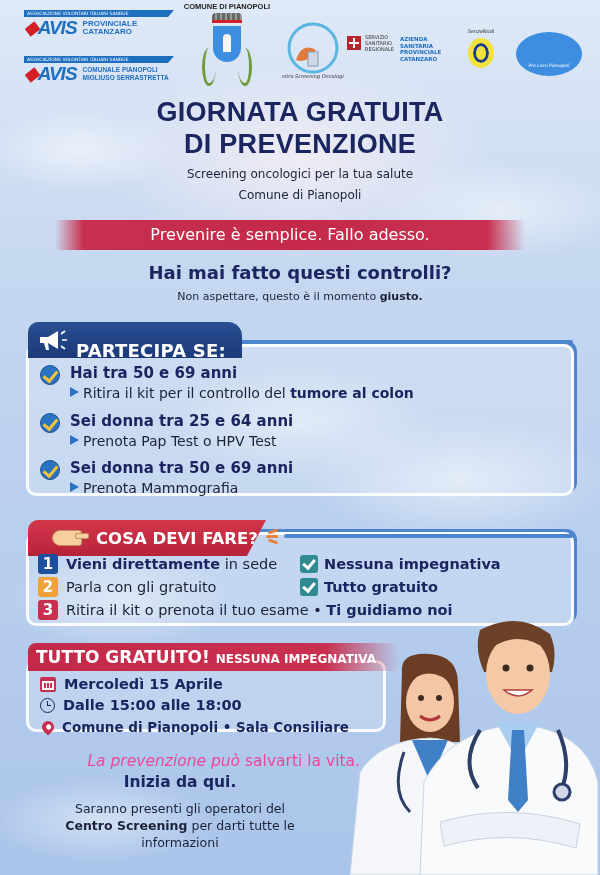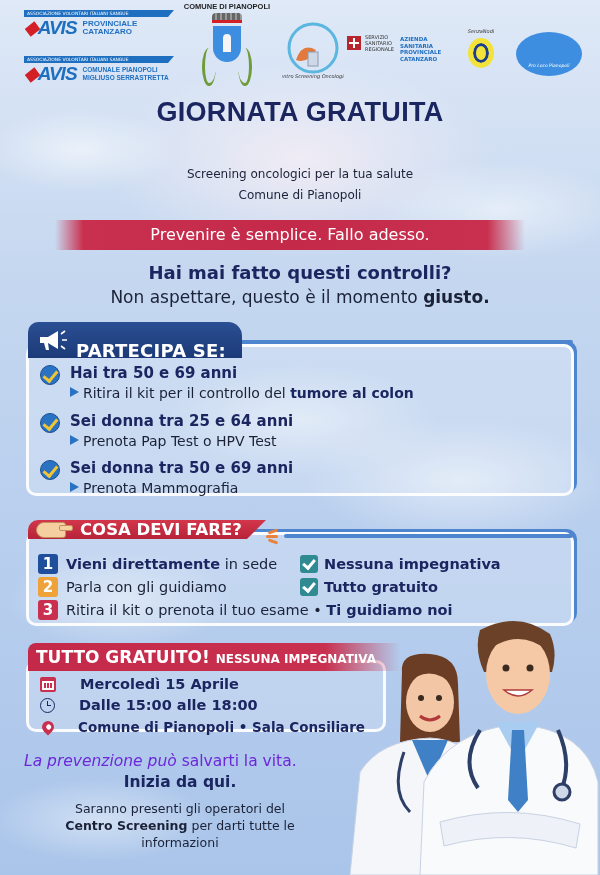--- a/index.html
+++ b/index.html
@@ -99,21 +99,21 @@
     background: linear-gradient(90deg, rgba(206,47,84,0) 0%, #c9304f 6%, #c4294a 50%, #c9304f 92%, rgba(206,47,84,0) 100%);
     color: #fff; text-align: center; font-size: 16px; line-height: 30px;
   }
 
   .question {
     top: 262px; left: 0; width: 600px; text-align: center;
     font-size: 18px; font-weight: 700; color: #1b2660; line-height: 22px;
   }
   .question2 {
     top: 286px; left: 0; width: 600px; text-align: center;
-    font-size: 17px; color: #1b2238; line-height: 22px;
+    font-size: 11px; color: #1b2238; line-height: 22px;
   }
   .question2 b { font-weight: 700; }
 
   
   .panel {
     position: absolute; border: 3px solid rgba(255,255,255,0.9);
     border-radius: 10px; background: rgba(255,255,255,0.18);
     box-shadow: 3px -3px 0 #4d86cf;
   }
   .p1 { top: 344px; left: 26px; width: 548px; height: 152px; }
@@ -140,25 +140,25 @@
   }
   .check-title { position: absolute; left: 30px; top: 0; font-size: 15px; font-weight: 700; color: #1b2660; white-space: nowrap; }
   .check-sub { position: absolute; left: 30px; top: 21px; font-size: 14px; color: #1b2238; white-space: nowrap; }
   .check-sub .arrow {
     display: inline-block; width: 0; height: 0; border-left: 9px solid #2a73c2;
     border-top: 5px solid transparent; border-bottom: 5px solid transparent; margin-right: 4px; vertical-align: 1px;
   }
   .check-sub b { font-weight: 700; color: #1b2660; }
 
   .tab-cosa {
-    top: 520px; left: 28px; width: 238px; height: 19px;
+    top: 520px; left: 28px; width: 238px; height: 36px;
     background: linear-gradient(180deg, #d3364b, #b72339);
     clip-path: polygon(0 0, 100% 0, 92% 100%, 0 100%);
     border-radius: 10px 0 0 0; color: #fff;
-    display: flex; align-items: center; padding-left: 8px;
+    display: flex; align-items: center; padding-left: 24px;
   }
   .tab-cosa .lbl { font-size: 16.5px; font-weight: 700; margin-left: 6px; }
   .hand-icon {
     width: 30px; height: 16px; background: #f6cfa0; border-radius: 8px 3px 3px 8px;
     border: 1px solid #c28e5a; position: relative;
   }
   .hand-icon::after {
     content: ""; position: absolute; right: -8px; top: 2px; width: 12px; height: 4px;
     background: #f6cfa0; border: 1px solid #c28e5a; border-radius: 2px;
   }
@@ -186,31 +186,31 @@
   .banner-gratuito {
     top: 643px; left: 28px; width: 372px; height: 28px;
     background: linear-gradient(90deg, #c4294a 0%, #c9304f 80%, rgba(212,74,108,0) 100%);
     color: #fff; display: flex; align-items: baseline; padding-left: 8px;
     border-radius: 8px 0 0 0; white-space: nowrap;
   }
   .banner-gratuito .big { font-size: 17px; font-weight: 700; line-height: 28px; }
   .banner-gratuito .small { font-size: 12px; font-weight: 700; margin-left: 6px; }
 
   .info-row { position: absolute; left: 40px; display: flex; align-items: center; white-space: nowrap; }
-  .info-row .txt { font-size: 14.5px; font-weight: 700; color: #1b2660; margin-left: 24px; }
+  .info-row .txt { font-size: 14.5px; font-weight: 700; color: #1b2660; margin-left: 8px; }
   .info-row .txt.light { font-size: 13.5px; }
   .cal-icon { width: 16px; height: 15px; border: 2px solid #c9304f; border-top-width: 4px; border-radius: 2px; background: #fff; position: relative; }
   .cal-icon::after { content: ""; position: absolute; left: 2px; top: 2px; width: 8px; height: 5px; background: repeating-linear-gradient(90deg, #c9304f 0 2px, transparent 2px 3px); }
   .clock-icon { width: 15px; height: 15px; border: 1.5px solid #1b2660; border-radius: 50%; position: relative; }
   .clock-icon::before { content: ""; position: absolute; left: 5.5px; top: 2px; width: 1.5px; height: 5px; background: #1b2660; }
   .clock-icon::after { content: ""; position: absolute; left: 6px; top: 6px; width: 4px; height: 1.5px; background: #1b2660; }
   .pin-icon { width: 12px; height: 12px; background: #c9304f; border-radius: 50% 50% 50% 0; transform: rotate(-45deg); margin-left: 2px; position: relative; }
   .pin-icon::after { content: ""; position: absolute; left: 3.5px; top: 3.5px; width: 5px; height: 5px; background: #fff; border-radius: 50%; }
 
-  .closing1 { top: 751px; left: 0; width: 360px; text-align: left; font-size: 15.5px; color: #6d28d9; line-height: 20px; margin-left: 24px; }
+  .closing1 { top: 751px; left: 0; width: 360px; text-align: right; font-size: 15.5px; color: #ec4899; line-height: 20px; }
   .closing1 i { font-style: italic; }
   .closing2 { top: 773px; left: 0; width: 360px; text-align: center; font-size: 15.5px; font-weight: 700; color: #1b2660; }
   .closing3 { top: 800px; left: 0; width: 360px; text-align: center; font-size: 12.5px; color: #1b2238; line-height: 17px; }
   .closing3 b { font-weight: 700; }
 
   
   .doctors { top: 612px; left: 340px; width: 260px; height: 263px; }
 </style>
 </head>
 <body>
@@ -271,20 +271,21 @@
   <div class="senza-lbl">SenzaNodi</div>
   <div class="senza-o"></div>
 </div>
 
 <div class="abs pianopoli-oval">
   <span>Pro Loco Pianopoli</span>
 </div>
 
 <div class="abs title">
   <div>GIORNATA GRATUITA</div>
+  <div>DI PREVENZIONE</div>
 </div>
 <div class="abs subtitle">
   <div>Screening oncologici per la tua salute</div>
   <div>Comune di Pianopoli</div>
 </div>
 <div class="abs ribbon">Prevenire è semplice. Fallo adesso.</div>
 
 <div class="abs question">Hai mai fatto questi controlli?</div>
 <div class="abs question2">
   <span>Non aspettare, questo è il momento </span><b>giusto.</b>
@@ -328,21 +329,21 @@
   <span class="hand-icon"></span>
   <span class="lbl" style="margin-left:14px;">COSA DEVI FARE?</span>
 </div>
 
 <div class="step" style="top:554px;">
   <span class="step-num" style="background:#1f4f9c;">1</span>
   <span class="step-txt"><b>Vieni direttamente</b><span> in sede</span></span>
 </div>
 <div class="step" style="top:577px;">
   <span class="step-num" style="background:#f0a23a;">2</span>
-  <span class="step-txt">Parla con gli guidiamo</span>
+  <span class="step-txt">Parla con gli gratuito</span>
 </div>
 <div class="step" style="top:600px;">
   <span class="step-num" style="background:#c9304f;">3</span>
   <span class="step-txt"><span>Ritira il kit o prenota il tuo esame • </span><b>Ti guidiamo noi</b></span>
 </div>
 
 <div class="tick" style="top:555px;">
   <span class="tick-box"></span>
   <span class="tick-txt">Nessuna impegnativa</span>
 </div>

